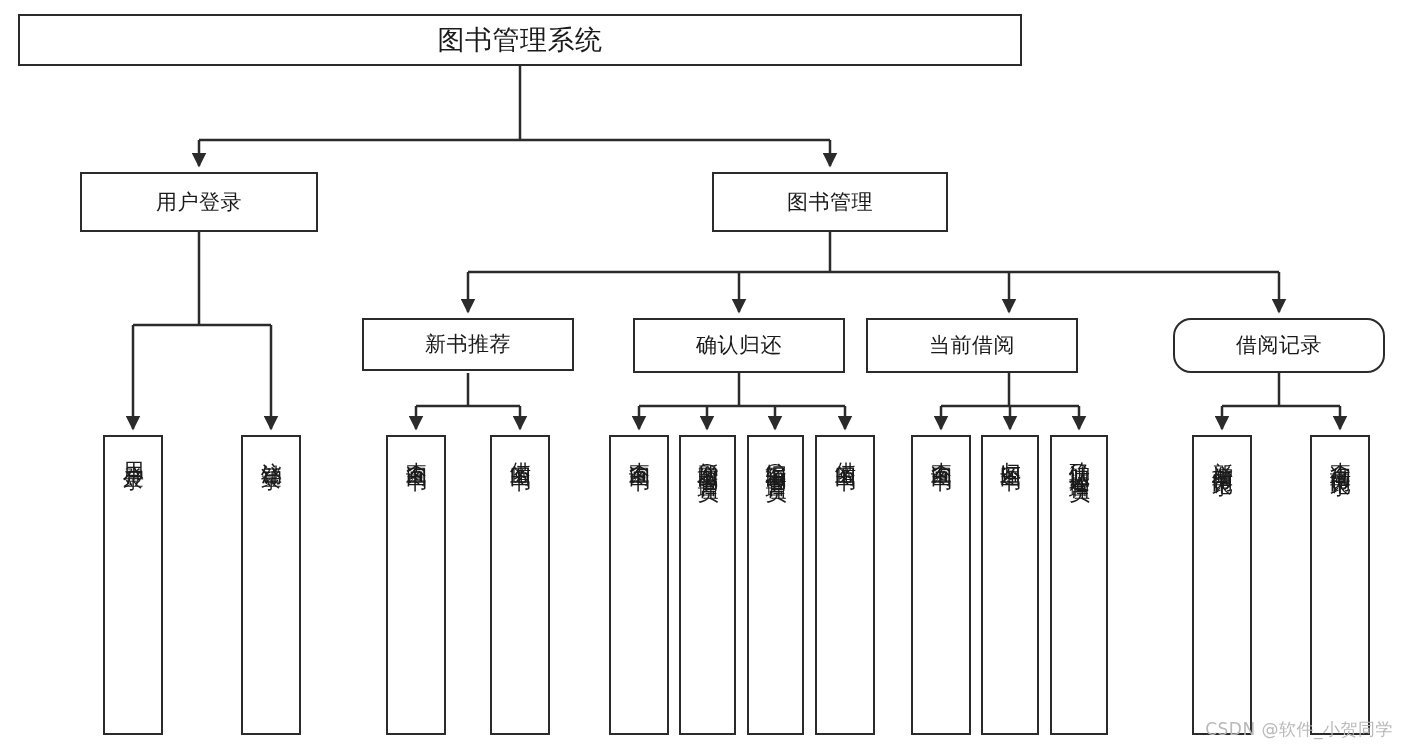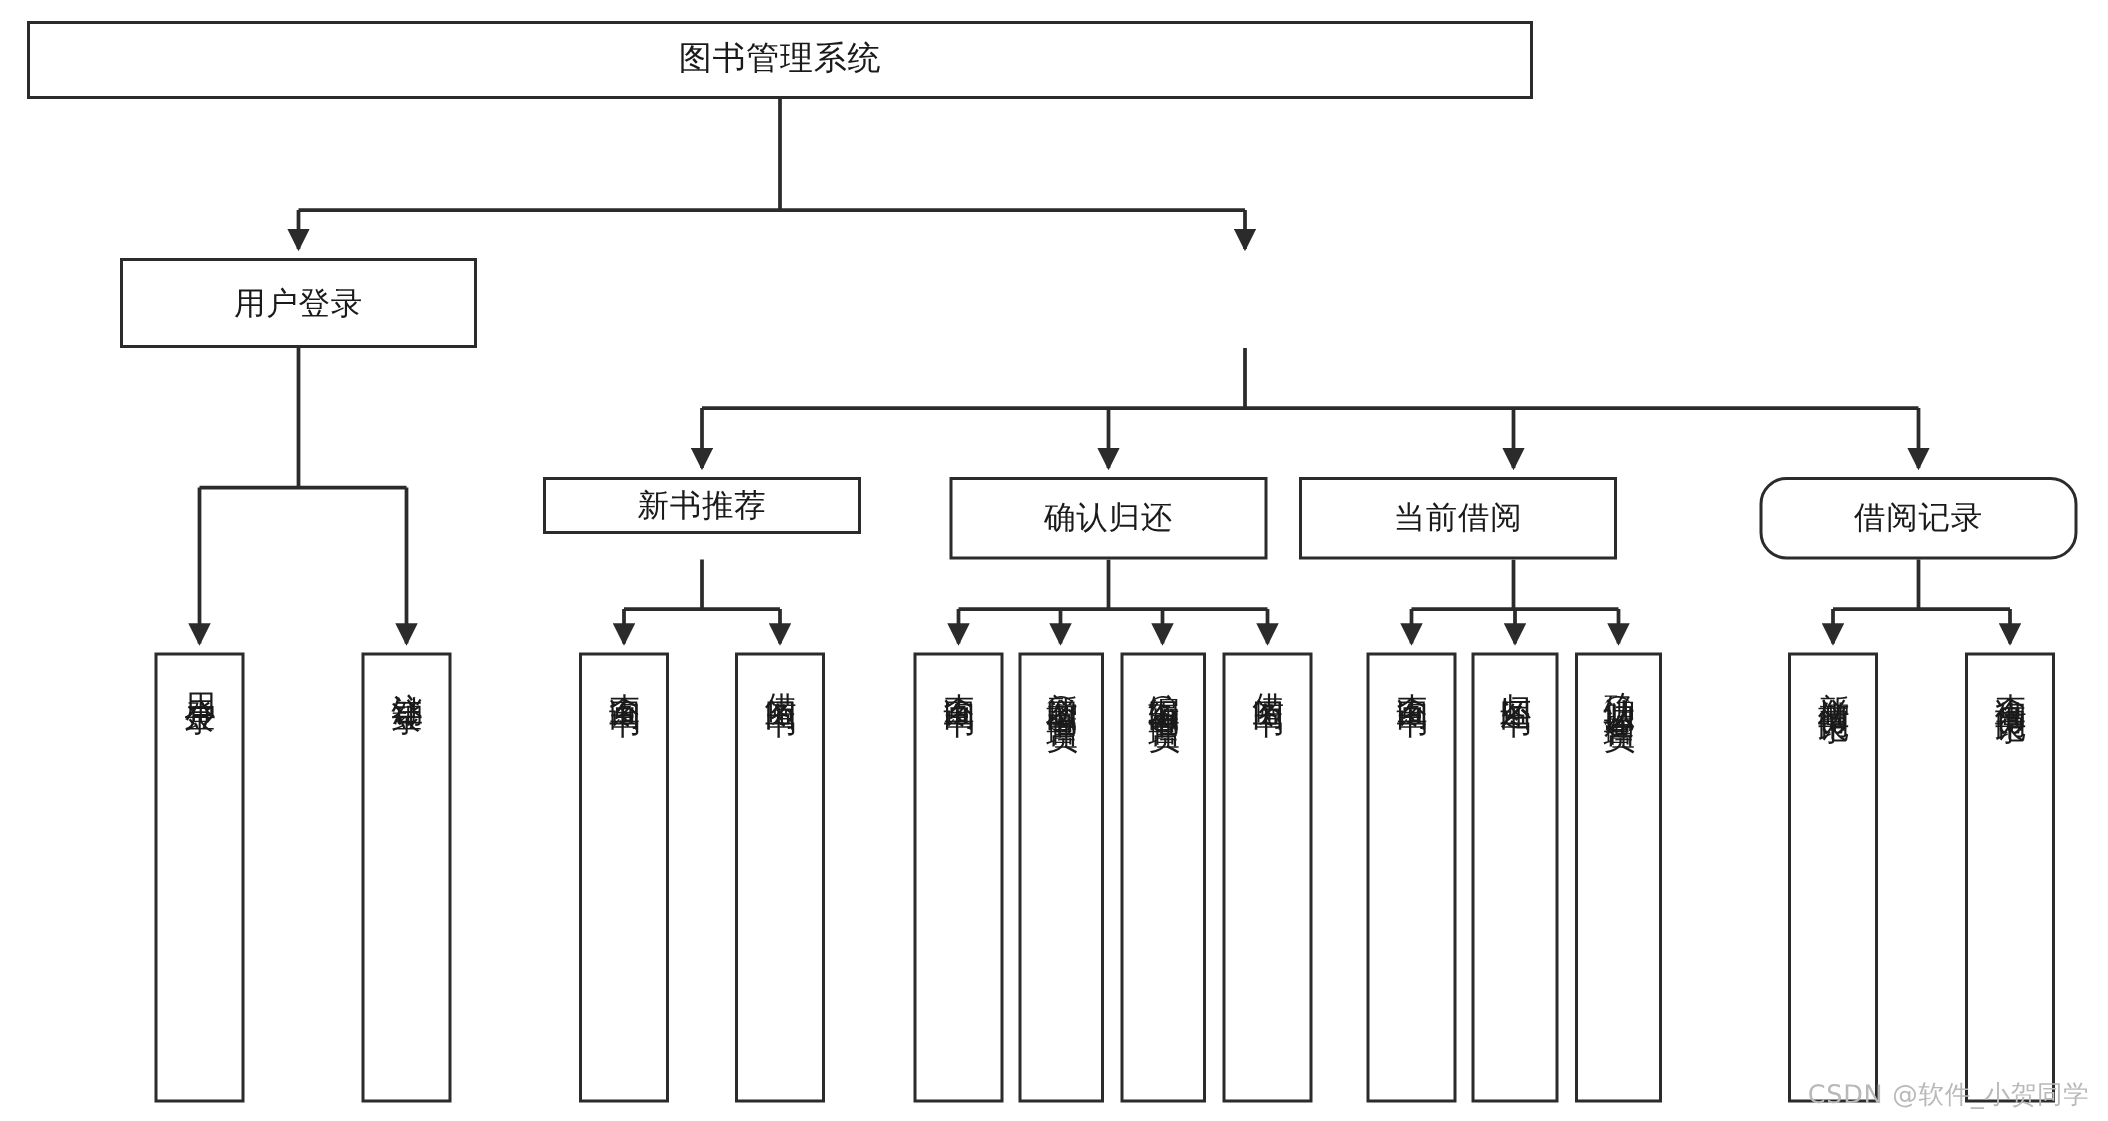--- a/index.html
+++ b/index.html
@@ -38,21 +38,21 @@
     z-index: 2;
   }
   .node-label {
     font-size: 21px;
     line-height: 1.15;
     letter-spacing: 0.5px;
     color: #1a1a1a;
     white-space: nowrap;
     text-align: center;
   }
-  .node.root .node-label { font-size: 22px; text-align: right; }
+  .node.root .node-label { font-size: 27px; text-align: right; }
   .node.leaf {
     align-items: flex-start;
     justify-content: center;
     padding-top: 8px;
   }
   .node.leaf .node-label {
     writing-mode: vertical-rl;
     text-orientation: upright;
     font-size: 21px;
     letter-spacing: 3px;
@@ -127,22 +127,25 @@
     </g>
   </svg>
 
   <div class="node root" style="left:18px; top:14px; width:1004px; height:52px;">
     <span class="node-label">图书管理系统</span>
   </div>
 
   <div class="node" style="left:80px; top:172px; width:238px; height:60px;">
     <span class="node-label">用户登录</span>
   </div>
-
-  <div class="node" style="left:362px; top:318px; width:212px; height:38px;">
+  <div class="node" style="left:712px; top:172px; width:236px; height:60px;">
+    <span class="node-label">图书管理</span>
+  </div>
+
+  <div class="node" style="left:362px; top:318px; width:212px; height:53px;">
     <span class="node-label">新书推荐</span>
   </div>
   <div class="node" style="left:633px; top:318px; width:212px; height:55px;">
     <span class="node-label">确认归还</span>
   </div>
   <div class="node" style="left:866px; top:318px; width:212px; height:55px;">
     <span class="node-label">当前借阅</span>
   </div>
   <div class="node" style="left:1173px; top:318px; width:212px; height:55px;border-radius:18px;">
     <span class="node-label">借阅记录</span>

